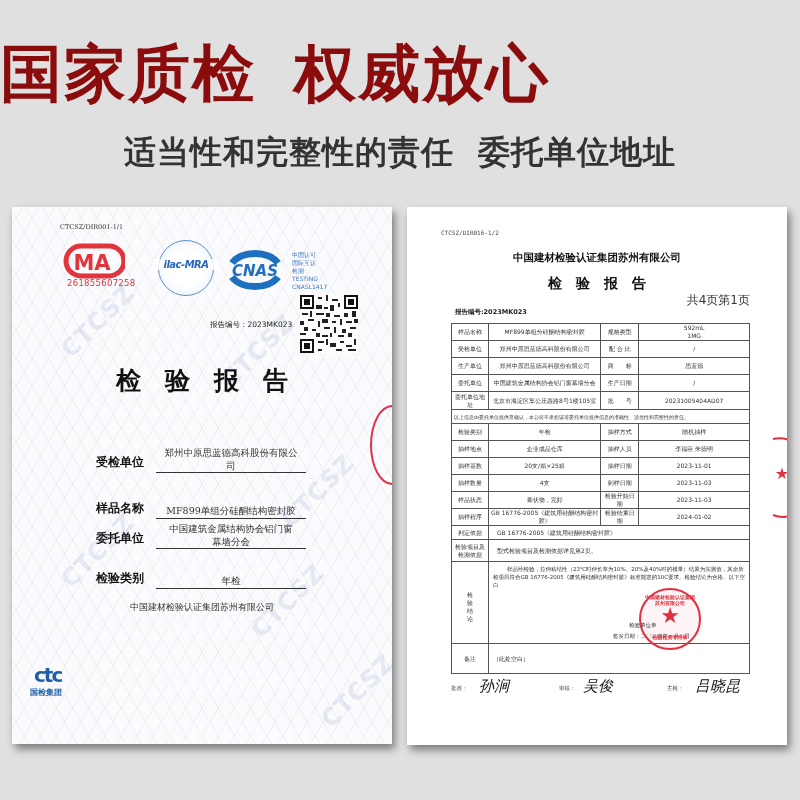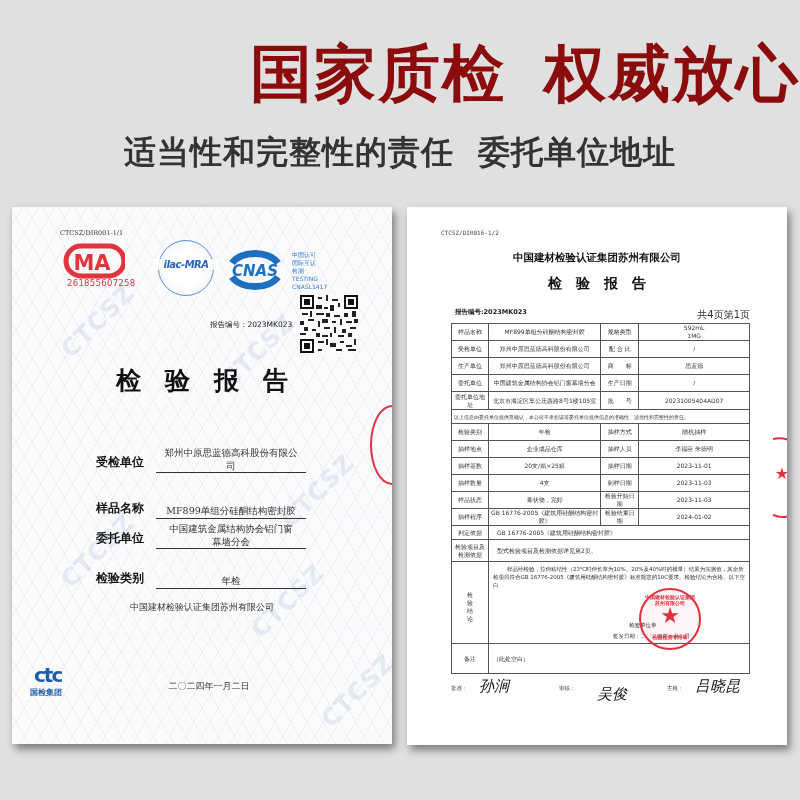--- a/index.html
+++ b/index.html
@@ -5,21 +5,21 @@
   * { box-sizing: border-box; margin: 0; padding: 0; }
   html, body { width: 800px; height: 800px; overflow: hidden; }
   body {
     background: #e0e0e0;
     position: relative;
     font-family: "DejaVu Sans", "Liberation Sans", sans-serif;
     color: #222;
   }
   .headline {
     position: absolute; left: 0; top: 34px; width: 800px;
-    text-align: right; font-size: 62px; font-weight: bold;
+    text-align: left; font-size: 62px; font-weight: bold;
     color: #8b0c0c; letter-spacing: 2px; line-height: 80px;
     font-family: "DejaVu Sans", sans-serif;
   }
   .headline span + span { margin-left: 38px; }
   .subtitle {
     position: absolute; left: 0; top: 130px; width: 800px;
     text-align: center; font-size: 32px; font-weight: bold;
     color: #333; line-height: 44px; letter-spacing: 1px;
   }
   .subtitle span + span { margin-left: 24px; }
@@ -77,21 +77,21 @@
                border: 2px solid #e0304a; }
   .watermark { font-size: 24px; font-weight: bold; color: rgba(150,170,215,0.22); transform: rotate(-45deg);
                font-family: "DejaVu Sans", sans-serif; letter-spacing: 1px; }
 
   
   .r-code { left: 34px; top: 22px; font-family: "DejaVu Sans Mono", monospace; font-size: 6px; color: #444; }
   .r-company { left: 0; top: 44px; width: 380px; text-align: center; font-size: 10.5px; font-weight: bold; color: #111; }
   .r-title { left: 0; top: 68px; width: 380px; text-align: center; font-family: "DejaVu Serif", serif;
              font-size: 14px; font-weight: bold; letter-spacing: 14px; padding-left: 14px; color: #111; }
   .r-reportno { left: 48px; top: 101px; font-size: 6.5px; font-weight: bold; color: #222; text-align: right; }
-  .r-pages { right: 37px; top: 101px; font-size: 10px; color: #333; }
+  .r-pages { right: 37px; top: 85px; font-size: 12px; color: #333; }
 
   table.rt { position: absolute; left: 44px; top: 116px; width: 299px; border-collapse: collapse;
              border: 1.5px solid #222; font-size: 6px; color: #333; }
   table.rt td { border: 0.8px solid #555; text-align: center; vertical-align: middle;
                 padding: 0 2px; line-height: 8px; }
   table.rt td.lab { width: 37px; }
   table.rt td.v1 { width: 113px; }
   table.rt td.lab2 { width: 38px; }
   table.rt td.v2 { width: 111px; }
   .note-cell { text-align: left !important; font-size: 5px; }
@@ -124,21 +124,21 @@
 </div>
 
 <div class="page" id="left-page">
   <div class="abs watermark" style="left:40px;top:100px;">CTCSZ</div>
   <div class="abs watermark" style="left:200px;top:130px;">CTCSZ</div>
   <div class="abs watermark" style="left:260px;top:270px;">CTCSZ</div>
   <div class="abs watermark" style="left:40px;top:330px;">CTCSZ</div>
   <div class="abs watermark" style="left:300px;top:470px;">CTCSZ</div>
   <div class="abs watermark" style="left:230px;top:380px;">CTCSZ</div>
 
-  <div class="abs small-code" style="left:48px;top:22px;">CTCSZ/DIR001-1/1</div>
+  <div class="abs small-code" style="left:48px;top:16px;">CTCSZ/DIR001-1/1</div>
 
   <svg class="abs cma" viewBox="0 0 66 36">
     <path d="M22 3 H50 A15 15 0 0 1 50 33 H22 A15 15 0 0 1 22 3 Z" fill="none" stroke="#e0353d" stroke-width="5"></path>
     <text x="33" y="27" text-anchor="middle" font-family="DejaVu Sans, sans-serif" font-weight="bold" font-size="21" fill="#e0353d">MA</text>
   </svg>
   <div class="abs cma-num">261855607258</div>
 
   <div class="abs ilac"></div>
   <div class="abs ilac-text">ilac-MRA</div>
 
@@ -231,21 +231,20 @@
   </div>
   <div class="field-row" style="top:350px;">
     <span class="field-label">检验类别</span>
     <span class="field-value">年检</span>
   </div>
 
   <div class="abs issuer" style="top:394px;">中国建材检验认证集团苏州有限公司</div>
 
   <div class="abs ctc-mark">ctc</div>
   <div class="abs ctc-name">国检集团</div>
-  <div class="abs date-left">二〇二四年一月二日</div>
 
   <div class="abs seal-edge"></div>
 </div>
 
 <div class="page" id="right-page">
   <div class="abs r-code">CTCSZ/DIR016-1/2</div>
   <div class="abs r-company">中国建材检验认证集团苏州有限公司</div>
   <div class="abs r-title">检验报告</div>
   <div class="abs r-reportno">报告编号:2023MK023</div>
   <div class="abs r-pages">共4页第1页</div>
@@ -347,21 +346,21 @@
 
   <div class="seal" style="left:232px;top:381px;">
     <div class="ring-text">中国建材检验认证集团苏州有限公司</div>
     <div class="star">★</div>
     <div class="bottom-text">检验检测专用章</div>
   </div>
 
   <div class="sign-row" style="left:44px;">批准：</div>
   <div class="signature" style="left:72px;">孙涧</div>
   <div class="sign-row" style="left:152px;">审核：</div>
-  <div class="signature" style="left:190px;margin-top:8px;">吴俊</div>
+  <div class="signature" style="left:176px;">吴俊</div>
   <div class="sign-row" style="left:260px;">主检：</div>
   <div class="signature" style="left:288px;font-family:Liberation Serif, serif;">吕晓昆</div>
 
   <svg class="edge-seal" viewBox="0 0 26 86">
     <path d="M4 4 Q14 2 22 6" stroke="#e1303f" stroke-width="2" fill="none"></path>
     <text x="13" y="44" text-anchor="middle" font-size="16" fill="#e1303f">★</text>
     <path d="M4 80 Q14 84 22 80" stroke="#e1303f" stroke-width="2" fill="none"></path>
   </svg>
 </div>
 

